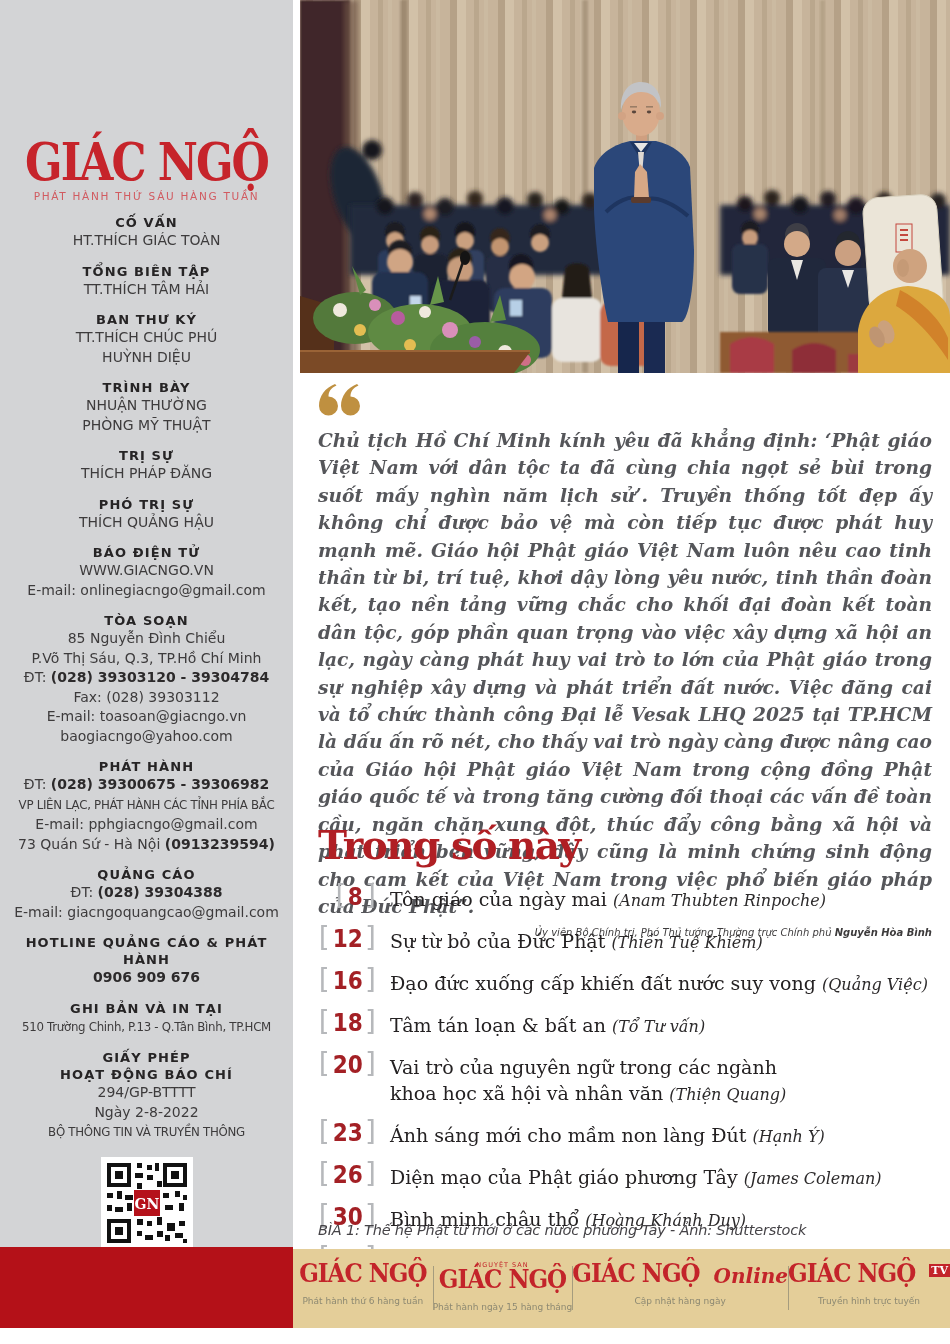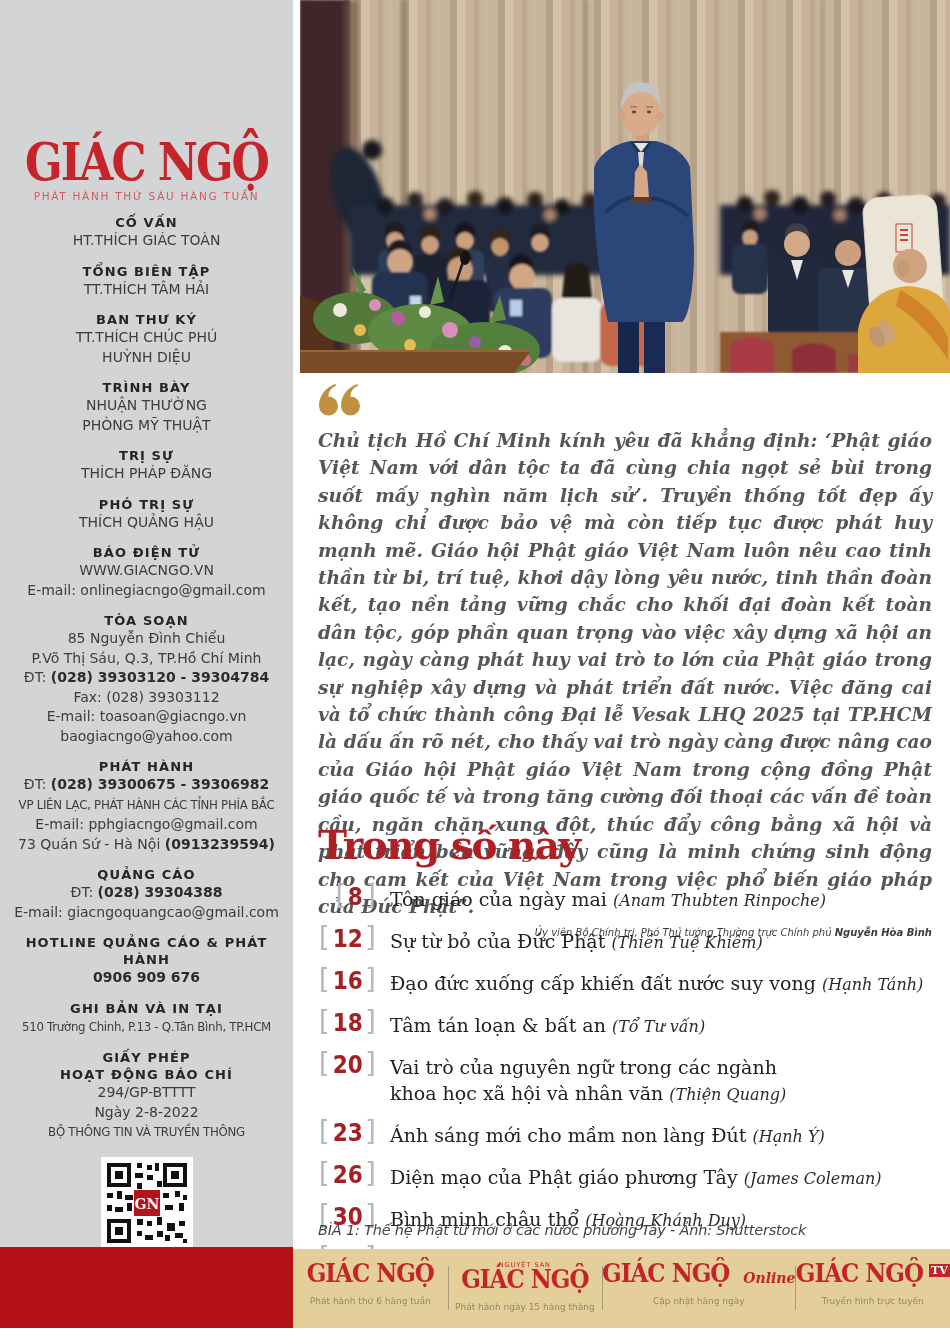--- a/index.html
+++ b/index.html
@@ -59,23 +59,23 @@
       display:flex;align-items:flex-start;padding-top:13px;box-sizing:border-box;}
   .brand{flex:1;text-align:center;position:relative;}
   .brand:not(:first-child)::before{content:"";position:absolute;left:0;top:4px;height:44px;
       width:1px;background:#a59c7e;}
   .brand-overline{font-size:6.5px;color:#c3242a;letter-spacing:1px;line-height:7px;margin-bottom:-1px;}
   .brand-logo{line-height:26px;white-space:nowrap;}
   .brand-name{display:inline-block;font-family:"DejaVu Serif","Liberation Serif",serif;
       font-weight:bold;color:#c3242a;font-size:23px;letter-spacing:-1px;
       transform:scaleY(1.12);transform-origin:center bottom;}
   .brand-suffix{font-family:"DejaVu Serif","Liberation Serif",serif;font-style:italic;
-      font-weight:bold;color:#c3242a;font-size:14px;margin-left:14px;}
+      font-weight:bold;color:#c3242a;font-size:20px;margin-left:14px;}
   .brand-tv{display:inline-block;background:#c3242a;color:#fff;font-weight:bold;font-size:11px;
-      line-height:13px;padding:0 2px;margin-left:6px;vertical-align:top;position:relative;top:2px;
+      line-height:13px;padding:0 2px;margin-left:14px;vertical-align:top;position:relative;top:2px;
       font-family:"DejaVu Serif","Liberation Serif",serif;}
   .brand-sub{font-size:9px;color:#8d8972;margin-top:5px;}
 </style>
 </head>
 <body>
 
 <div class="page">
 
   <aside class="sidebar">
     <div class="masthead">
@@ -411,21 +411,21 @@
             <span class="br">]</span>
           </span>
           <div class="toc-text"><span class="toc-title-text">Sự từ bỏ của Đức Phật</span> <span class="toc-author">(Thiền Tuệ Khiêm)</span></div>
         </div>
         <div class="toc-item">
           <span class="pg-wrap">
             <span class="br">[</span>
             <span class="pg">16</span>
             <span class="br">]</span>
           </span>
-          <div class="toc-text"><span class="toc-title-text">Đạo đức xuống cấp khiến đất nước suy vong</span> <span class="toc-author">(Hạnh Tánh)</span></div>
+          <div class="toc-text"><span class="toc-title-text">Đạo đức xuống cấp khiến đất nước suy vong</span> <span class="toc-author">(Quảng Việc)</span></div>
         </div>
         <div class="toc-item">
           <span class="pg-wrap">
             <span class="br">[</span>
             <span class="pg">18</span>
             <span class="br">]</span>
           </span>
           <div class="toc-text"><span class="toc-title-text">Tâm tán loạn &amp; bất an</span> <span class="toc-author">(Tổ Tư vấn)</span></div>
         </div>
         <div class="toc-item">

